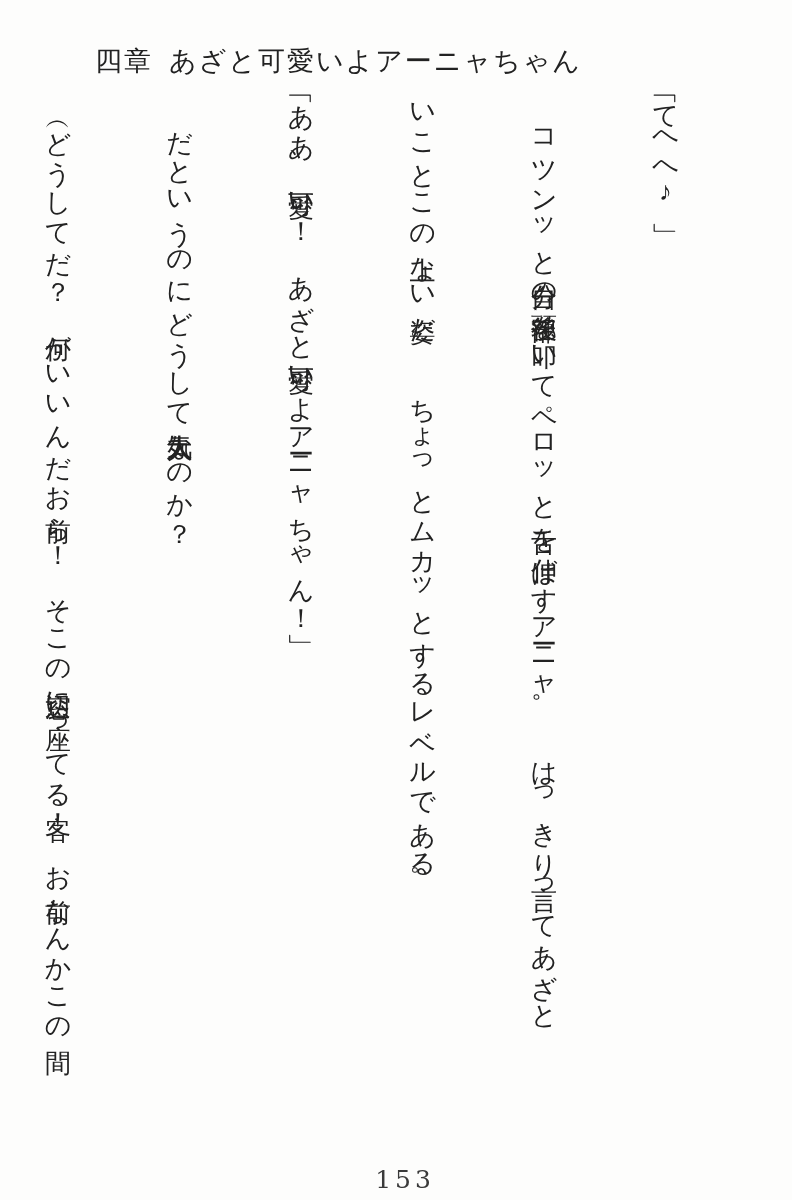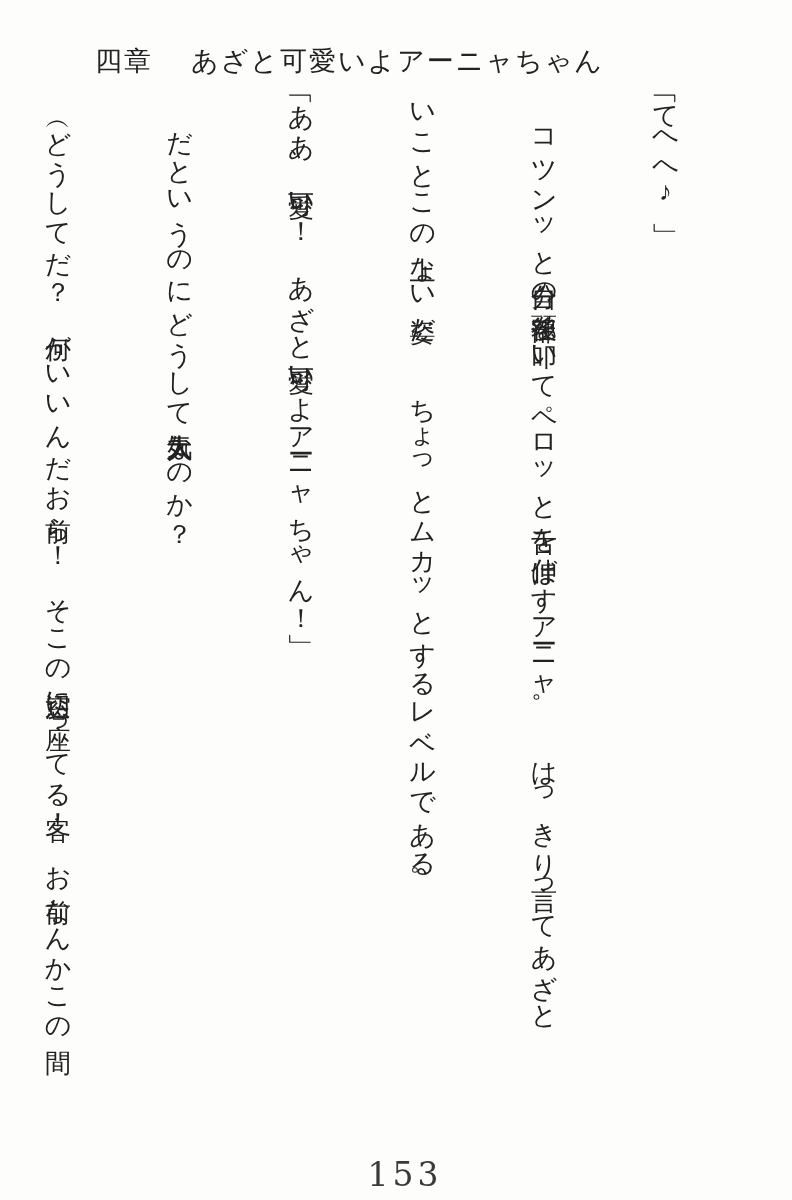--- a/index.html
+++ b/index.html
@@ -20,21 +20,21 @@
   .chapter-header {
     position: absolute;
     top: 12px;
     left: 60px;
     font-size: 27px;
     letter-spacing: 2px;
     white-space: pre;
     color: #222222;
   }
   .chapter-header .chapter-no {
-    margin-right: 38px;
+    margin-right: 16px;
   }
   
   .vtext {
     position: absolute;
     top: 86px;
     right: 26px;
     height: 1072px;
     writing-mode: vertical-rl;
     -webkit-writing-mode: vertical-rl;
     text-orientation: mixed;
@@ -48,21 +48,21 @@
     
   }
   
   .page-number {
     position: absolute;
     bottom: 6px;
     left: 0;
     width: 100%;
     text-align: center;
     text-indent: 18px;
-    font-size: 33px;
+    font-size: 25px;
     letter-spacing: 4px;
     color: #3a3a3a;
     font-family: "DejaVu Serif", "Liberation Serif", serif;
   }
 </style>
 </head>
 <body>
 
 <div class="page">
 

